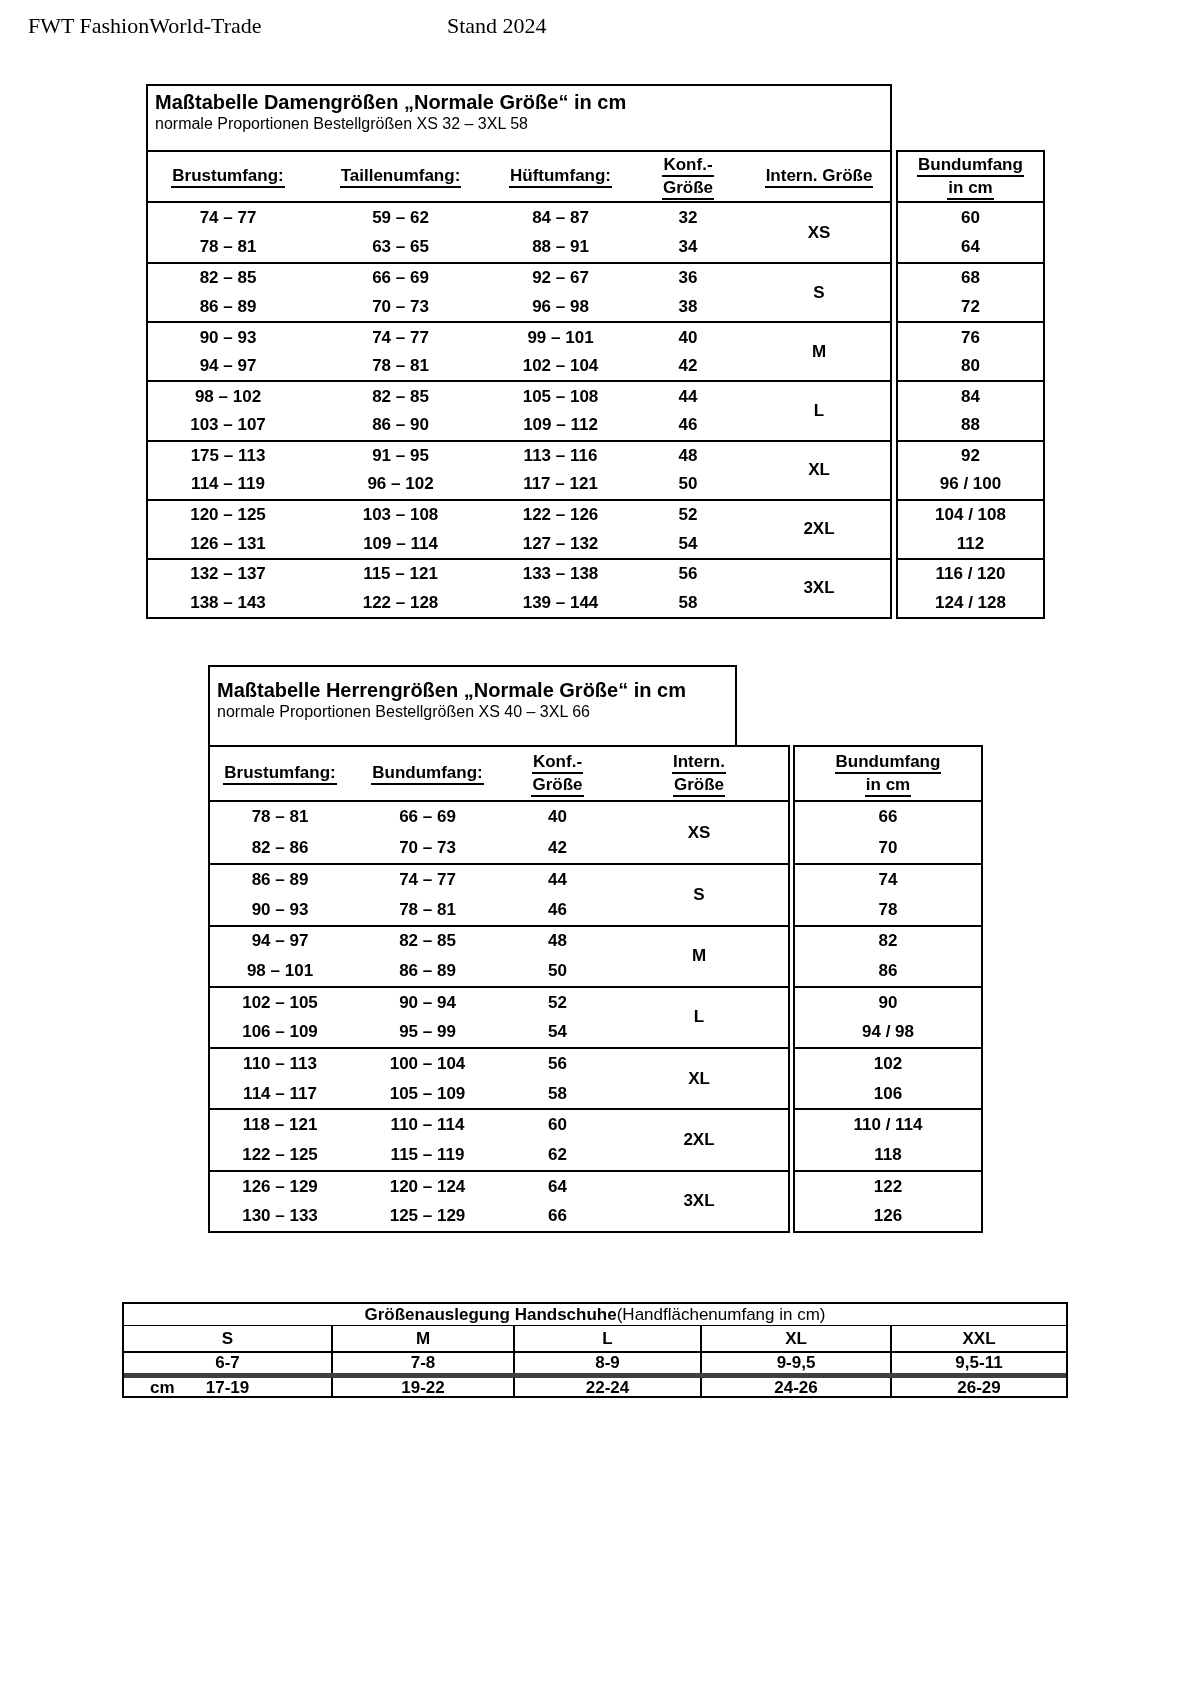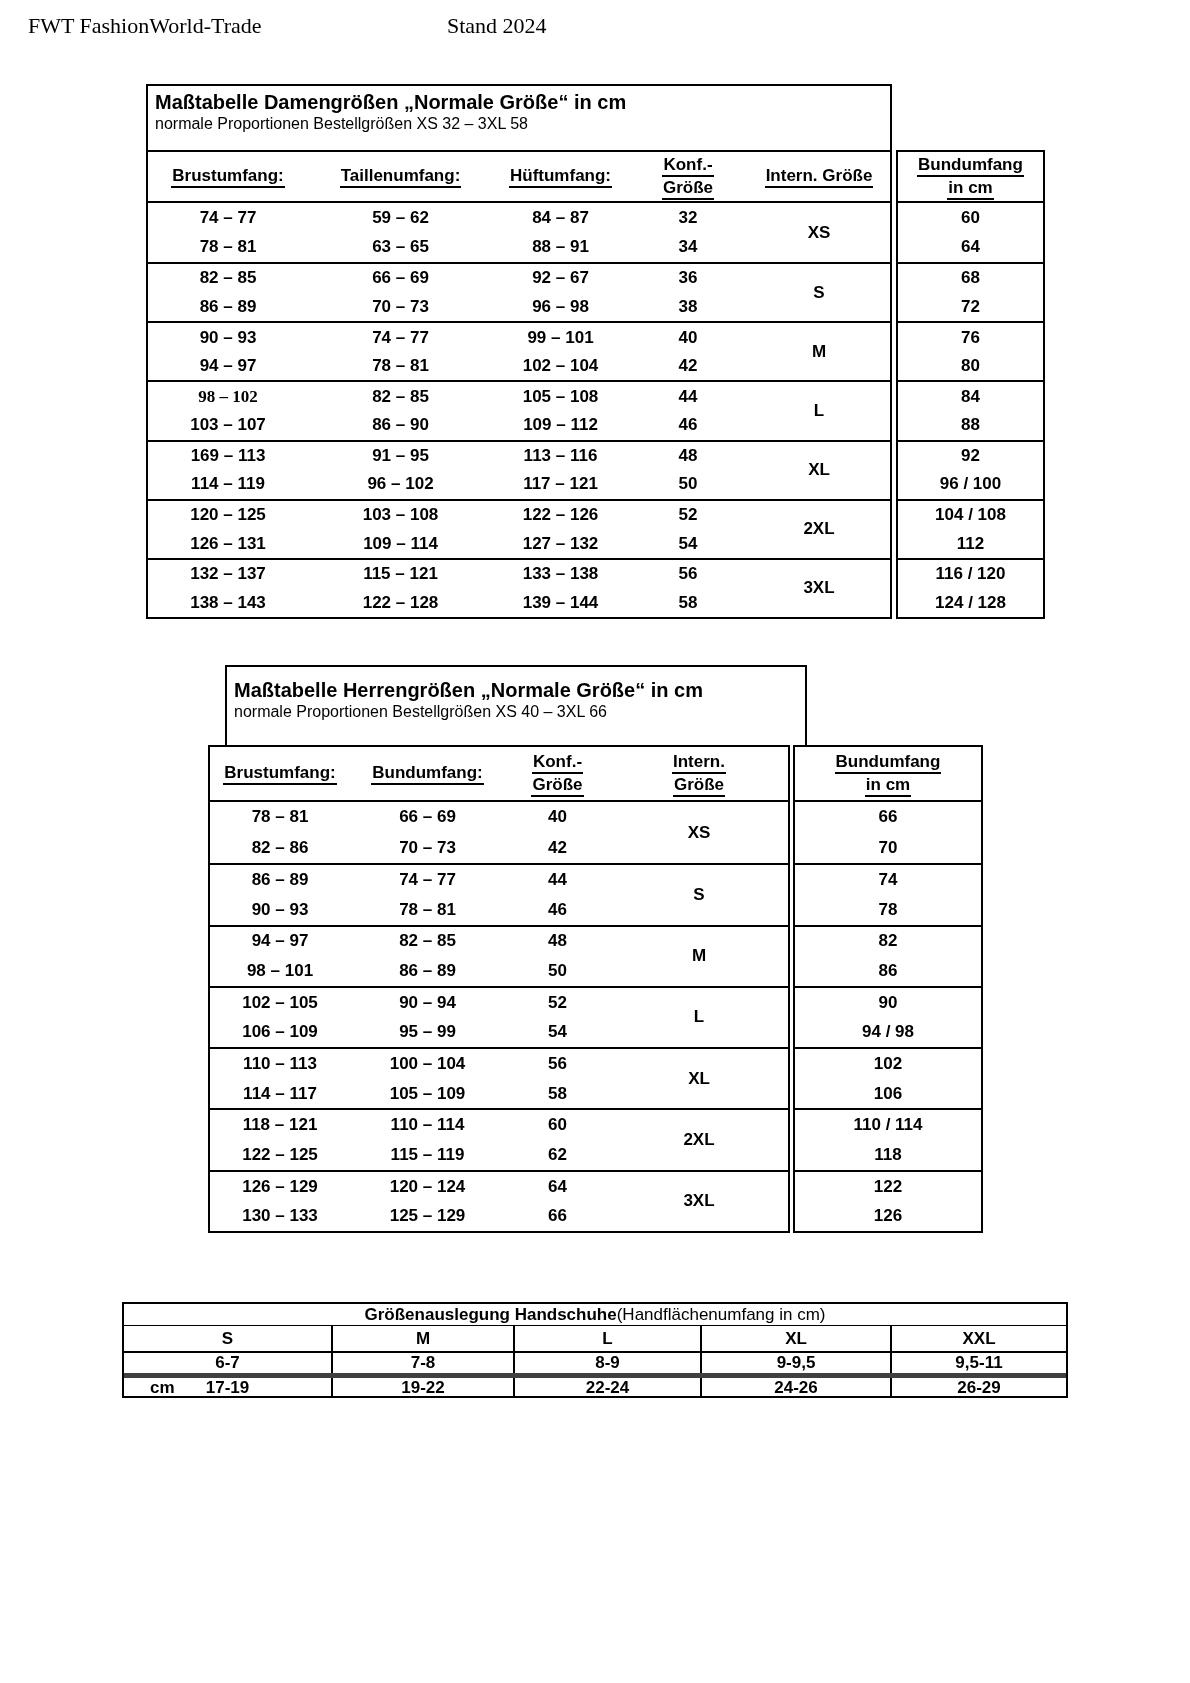--- a/index.html
+++ b/index.html
@@ -39,21 +39,21 @@
   .vcell { display: flex; align-items: center; justify-content: center;
     font-weight: bold; font-size: 17px; white-space: nowrap; }
 
   #women { left: 146px; top: 62px;  width: 899px; height: 535px; margin-top: 22px; }
   #women .title-box { left: 0; top: 0; width: 746px; height: 66px; }
   #women .main-box  { left: 0; top: 66px; width: 746px; height: 469px; }
   #women .bund-box  { left: 750px; top: 66px; width: 149px; height: 469px; }
   #women .hdr-row   { flex: 0 0 51px; }
 
   #men { left: 208px; top: 665px; width: 775px; height: 568px; }
-  #men .title-box { left: 17px; top: 0; width: 582px; height: 80px; padding-top: 12px; }
+  #men .title-box { left: 0; top: 0; width: 529px; height: 80px; padding-top: 12px; }
   #men .main-box  { left: 0; top: 80px; width: 582px; height: 488px; }
   #men .bund-box  { left: 585px; top: 80px; width: 190px; height: 488px; }
   #men .hdr-row   { flex: 0 0 55px; }
 
   #gloves { position: absolute; left: 122px; top: 1302px; width: 946px; height: 96px;
     border: 2px solid #000; display: flex; flex-direction: column; background: #fff; }
   .g-title { flex: 0 0 22px; border-bottom: 1px solid #000; display: flex;
     align-items: center; justify-content: center; font-size: 17px; white-space: nowrap; }
   .g-title .bold-part { font-weight: bold; }
   .g-row { display: grid; grid-template-columns: 207px 182px 187px 190px 1fr; }
@@ -128,32 +128,32 @@
             <div class="vcell" style="grid-area: 1 / 2;">74 – 77</div>
             <div class="vcell" style="grid-area: 1 / 3;">99 – 101</div>
             <div class="vcell" style="grid-area: 1 / 4;">40</div>
             <div class="vcell" style="grid-area: 2 / 1;">94 – 97</div>
             <div class="vcell" style="grid-area: 2 / 2;">78 – 81</div>
             <div class="vcell" style="grid-area: 2 / 3;">102 – 104</div>
             <div class="vcell" style="grid-area: 2 / 4;">42</div>
             <div class="vcell" style="grid-area: 1 / 5 / 3;">M</div>
           </div>
           <div class="group women-cols">
-            <div class="vcell" style="grid-area: 1 / 1; font-family: Liberation Serif, serif;">98 – 102</div>
+            <div class="vcell" style="grid-area: 1 / 1;">98 – 102</div>
             <div class="vcell" style="grid-area: 1 / 2;">82 – 85</div>
             <div class="vcell" style="grid-area: 1 / 3;">105 – 108</div>
             <div class="vcell" style="grid-area: 1 / 4;">44</div>
             <div class="vcell" style="grid-area: 2 / 1;">103 – 107</div>
             <div class="vcell" style="grid-area: 2 / 2;">86 – 90</div>
             <div class="vcell" style="grid-area: 2 / 3;">109 – 112</div>
             <div class="vcell" style="grid-area: 2 / 4;">46</div>
             <div class="vcell" style="grid-area: 1 / 5 / 3;">L</div>
           </div>
           <div class="group women-cols">
-            <div class="vcell" style="grid-area: 1 / 1;">169 – 113</div>
+            <div class="vcell" style="grid-area: 1 / 1;">175 – 113</div>
             <div class="vcell" style="grid-area: 1 / 2;">91 – 95</div>
             <div class="vcell" style="grid-area: 1 / 3;">113 – 116</div>
             <div class="vcell" style="grid-area: 1 / 4;">48</div>
             <div class="vcell" style="grid-area: 2 / 1;">114 – 119</div>
             <div class="vcell" style="grid-area: 2 / 2;">96 – 102</div>
             <div class="vcell" style="grid-area: 2 / 3;">117 – 121</div>
             <div class="vcell" style="grid-area: 2 / 4;">50</div>
             <div class="vcell" style="grid-area: 1 / 5 / 3;">XL</div>
           </div>
           <div class="group women-cols">

